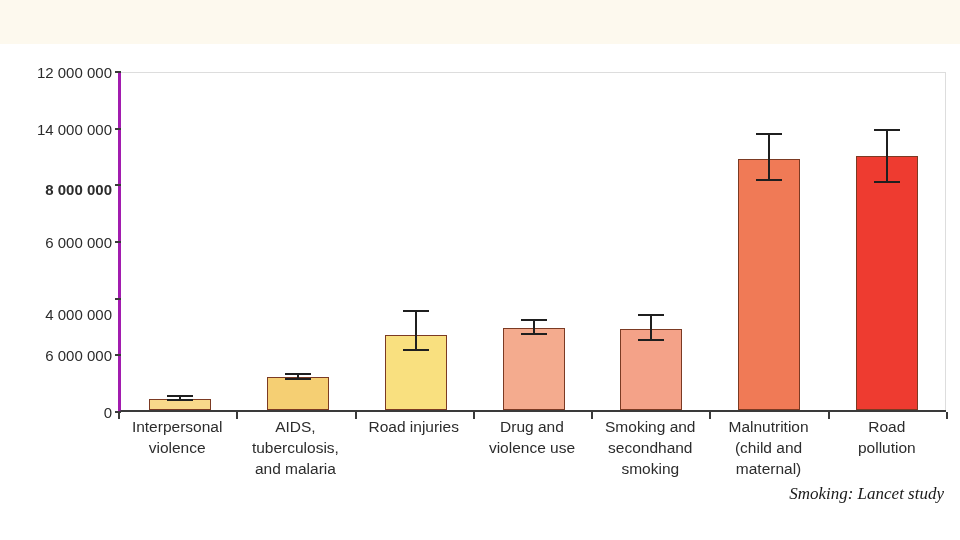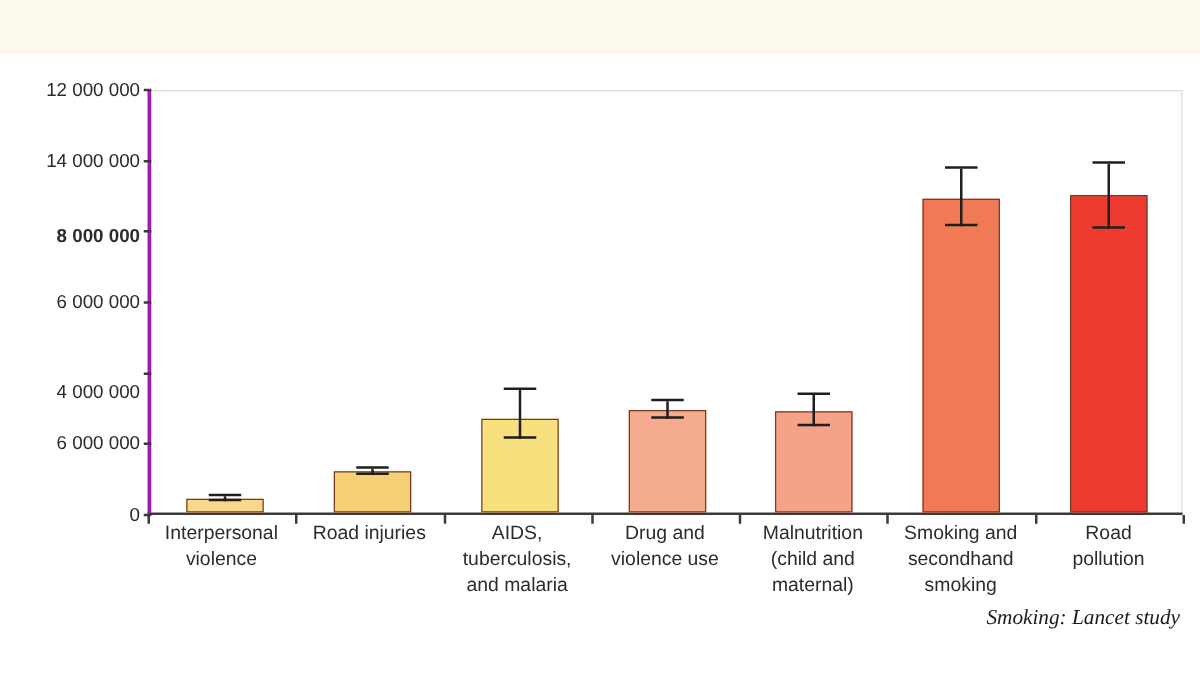--- a/index.html
+++ b/index.html
@@ -234,32 +234,32 @@
         <div class="xtick-mark" style="left: 354.571px;"></div>
         <div class="xtick-mark" style="left: 472.857px;"></div>
         <div class="xtick-mark" style="left: 591.143px;"></div>
         <div class="xtick-mark" style="left: 709.429px;"></div>
         <div class="xtick-mark" style="left: 827.714px;"></div>
         <div class="xtick-mark" style="left: 946px;"></div>
       </div>
     <div class="xlabels" id="xlabels">
         <div class="xlabel">Interpersonal
 violence</div>
-        <div class="xlabel">Road injuries</div>
         <div class="xlabel">AIDS,
 tuberculosis,
 and malaria</div>
+        <div class="xlabel">Road injuries</div>
         <div class="xlabel">Drug and
 violence use</div>
+        <div class="xlabel">Smoking and
+secondhand
+smoking</div>
         <div class="xlabel">Malnutrition
 (child and
 maternal)</div>
-        <div class="xlabel">Smoking and
-secondhand
-smoking</div>
         <div class="xlabel">Road
 pollution</div>
       </div>
 
   </div>
 
   <div class="credit">Smoking: Lancet study</div>
 
 </div>
 

